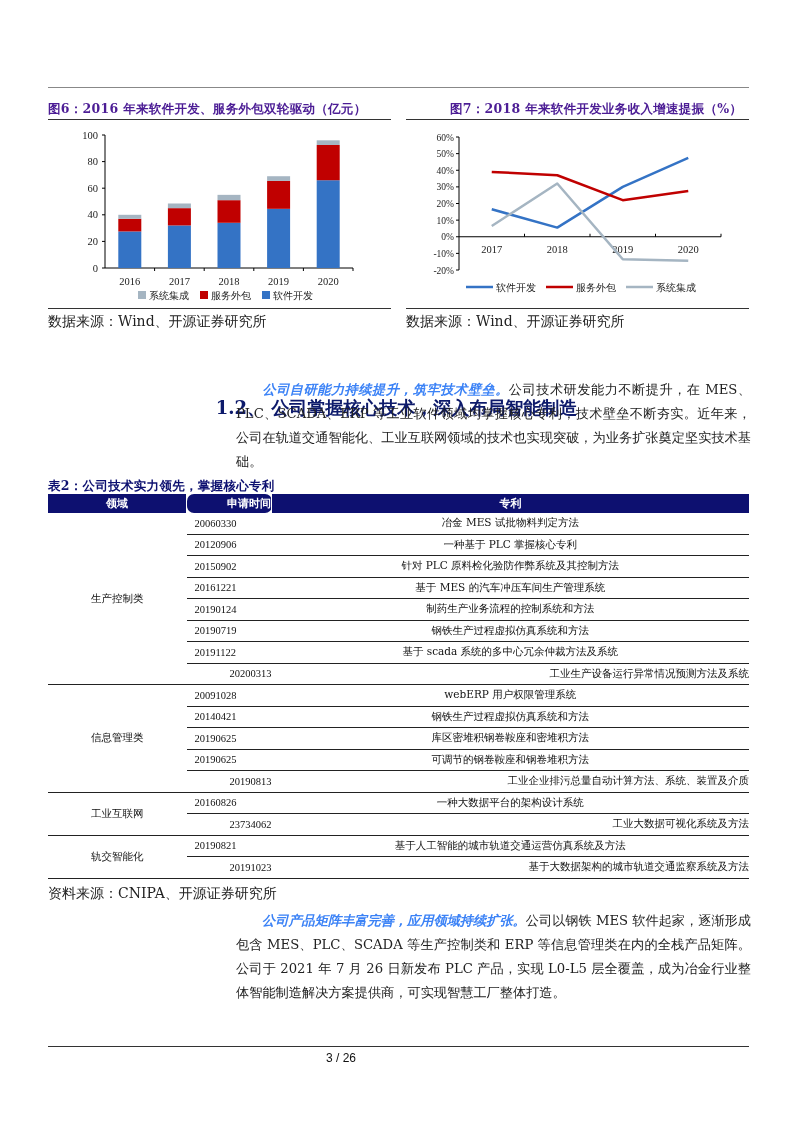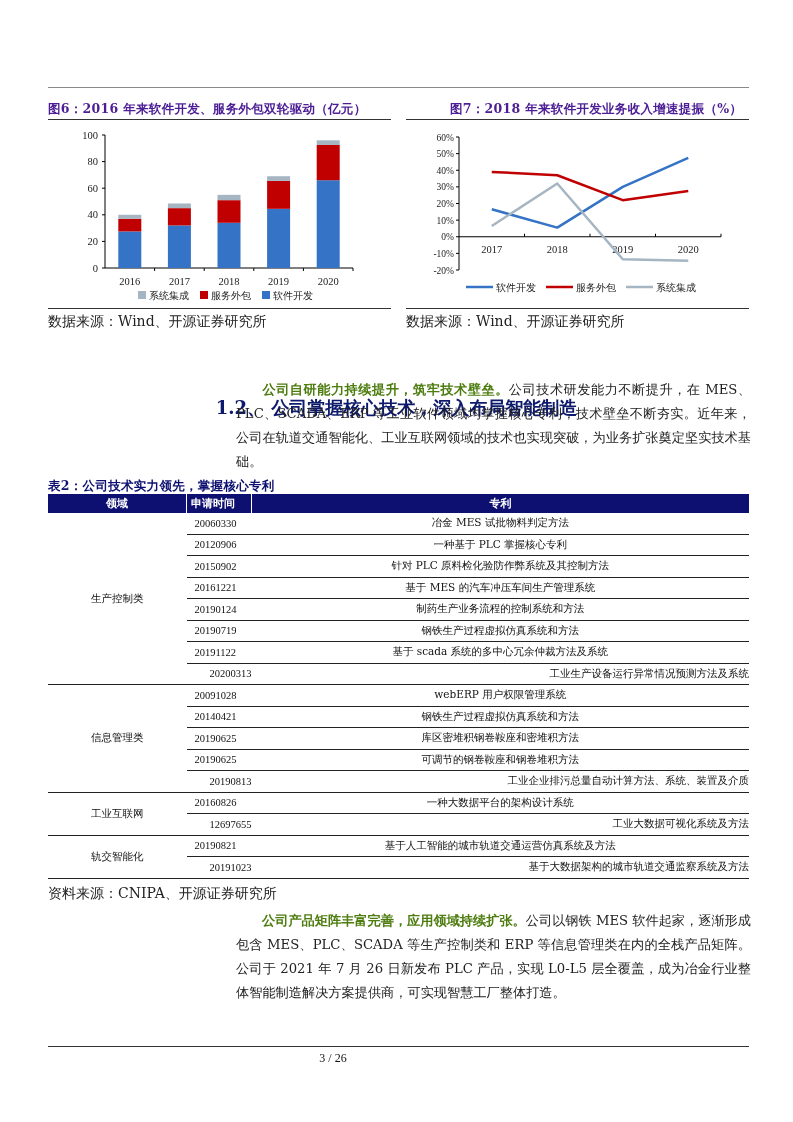--- a/index.html
+++ b/index.html
@@ -3,30 +3,30 @@
 <meta charset="utf-8">
 <style>
   html,body{margin:0;padding:0;background:#fff;}
   body{width:793px;height:1122px;position:relative;font-family:"DejaVu Serif","Liberation Serif",serif;color:#111;overflow:hidden;}
   .abs{position:absolute;}
   .hr{position:absolute;height:0;border-top:1.5px solid #333;}
   .fig-title{position:absolute;font-size:12.5px;font-weight:bold;color:#4c1d95;white-space:nowrap;letter-spacing:0.3px;}
   .src{position:absolute;font-size:14px;color:#222;white-space:nowrap;}
   .section-h{position:absolute;left:0;width:793px;text-align:center;top:352px;font-size:18px;font-weight:bold;color:#0d1a6b;margin-top:44px;}
   .para{position:absolute;left:236px;width:515px;font-size:13.2px;line-height:24px;text-align:justify;color:#222;}
-  .para b{color:#4d7c0f;}
+  .para b{color:#3b82f6;font-style:italic;}
   .indent{display:inline-block;width:26px;}
   table.pt{position:absolute;left:48px;top:494px;width:701px;border-collapse:collapse;font-size:10.5px;}
   table.pt th{background:#0d1070;color:#fff;font-weight:bold;height:19px;padding:0;font-size:11px;margin-top:27px;}
   table.pt td{height:20.5px;padding:0;border-bottom:1px solid #222;margin-top:12px;}
   table.pt td.dom{text-align:center;vertical-align:middle;border-bottom:1.5px solid #222;}
   table.pt td.date{padding-left:8px;font-family:"Liberation Serif",serif;}
   table.pt td.pat{text-align:center;}
   table.pt tr.grp-end td{border-bottom:1.5px solid #222;text-align:right;}
-  .page-num{position:absolute;top:1051px;left:0;width:666px;text-align:center;font-size:12px;font-family:Liberation Serif, serif;}
+  .page-num{position:absolute;top:1051px;left:8px;width:666px;text-align:center;font-size:12px;font-family:Liberation Sans, sans-serif;}
   svg text{font-family:"Liberation Serif",serif;}
 </style>
 </head>
 <body>
 
 <div class="hr" style="left:48px;top:87px;width:701px;border-top:1.5px solid #888;"></div>
 
 <div class="fig-title" style="left:48px;top:101px;">图6：2016 年来软件开发、服务外包双轮驱动（亿元）</div>
 <div class="hr" style="left:48px;top:119px;width:343px;"></div>
 <svg class="abs" style="left:48px;top:122px;" width="345" height="185" viewBox="0 0 345 185">
@@ -131,21 +131,21 @@
 
 <div class="para" style="top:378px;">
   <span class="indent"></span><b>公司自研能力持续提升，筑牢技术壁垒。</b><span>公司技术研发能力不断提升，在 MES、PLC、SCADA、ERP 等工业软件领域均掌握核心专利，技术壁垒不断夯实。近年来，公司在轨道交通智能化、工业互联网领域的技术也实现突破，为业务扩张奠定坚实技术基础。</span>
 </div>
 
 <div class="fig-title" style="left:48px;top:478px;color:#0d1070;">表2：公司技术实力领先，掌握核心专利</div>
 <table class="pt">
   <thead>
     <tr>
       <th style="width:138px;">领域</th>
-      <th style="width:60px;text-align:left;padding-left:4px;border-left:1px solid #fff;border-right:1px solid #fff;">申请时间</th>
+      <th style="width:60px;text-align:right;padding-left:24px;border-left:1px solid #fff;border-right:1px solid #fff;border-radius:7px;">申请时间</th>
       <th>专利</th>
     </tr>
   </thead>
   <tbody id="patent-tbody">
       <tr>
         <td class="dom" rowspan="8">生产控制类</td>
         <td class="date">20060330</td>
         <td class="pat">冶金 MES 试批物料判定方法</td>
       </tr>
       <tr>
@@ -196,21 +196,21 @@
       <tr class="grp-end">
         <td class="date">20190813</td>
         <td class="pat">工业企业排污总量自动计算方法、系统、装置及介质</td>
       </tr>
       <tr>
         <td class="dom" rowspan="2">工业互联网</td>
         <td class="date">20160826</td>
         <td class="pat">一种大数据平台的架构设计系统</td>
       </tr>
       <tr class="grp-end">
-        <td class="date">12697655</td>
+        <td class="date">23734062</td>
         <td class="pat">工业大数据可视化系统及方法</td>
       </tr>
       <tr>
         <td class="dom" rowspan="2">轨交智能化</td>
         <td class="date">20190821</td>
         <td class="pat">基于人工智能的城市轨道交通运营仿真系统及方法</td>
       </tr>
       <tr class="grp-end">
         <td class="date">20191023</td>
         <td class="pat">基于大数据架构的城市轨道交通监察系统及方法</td>

